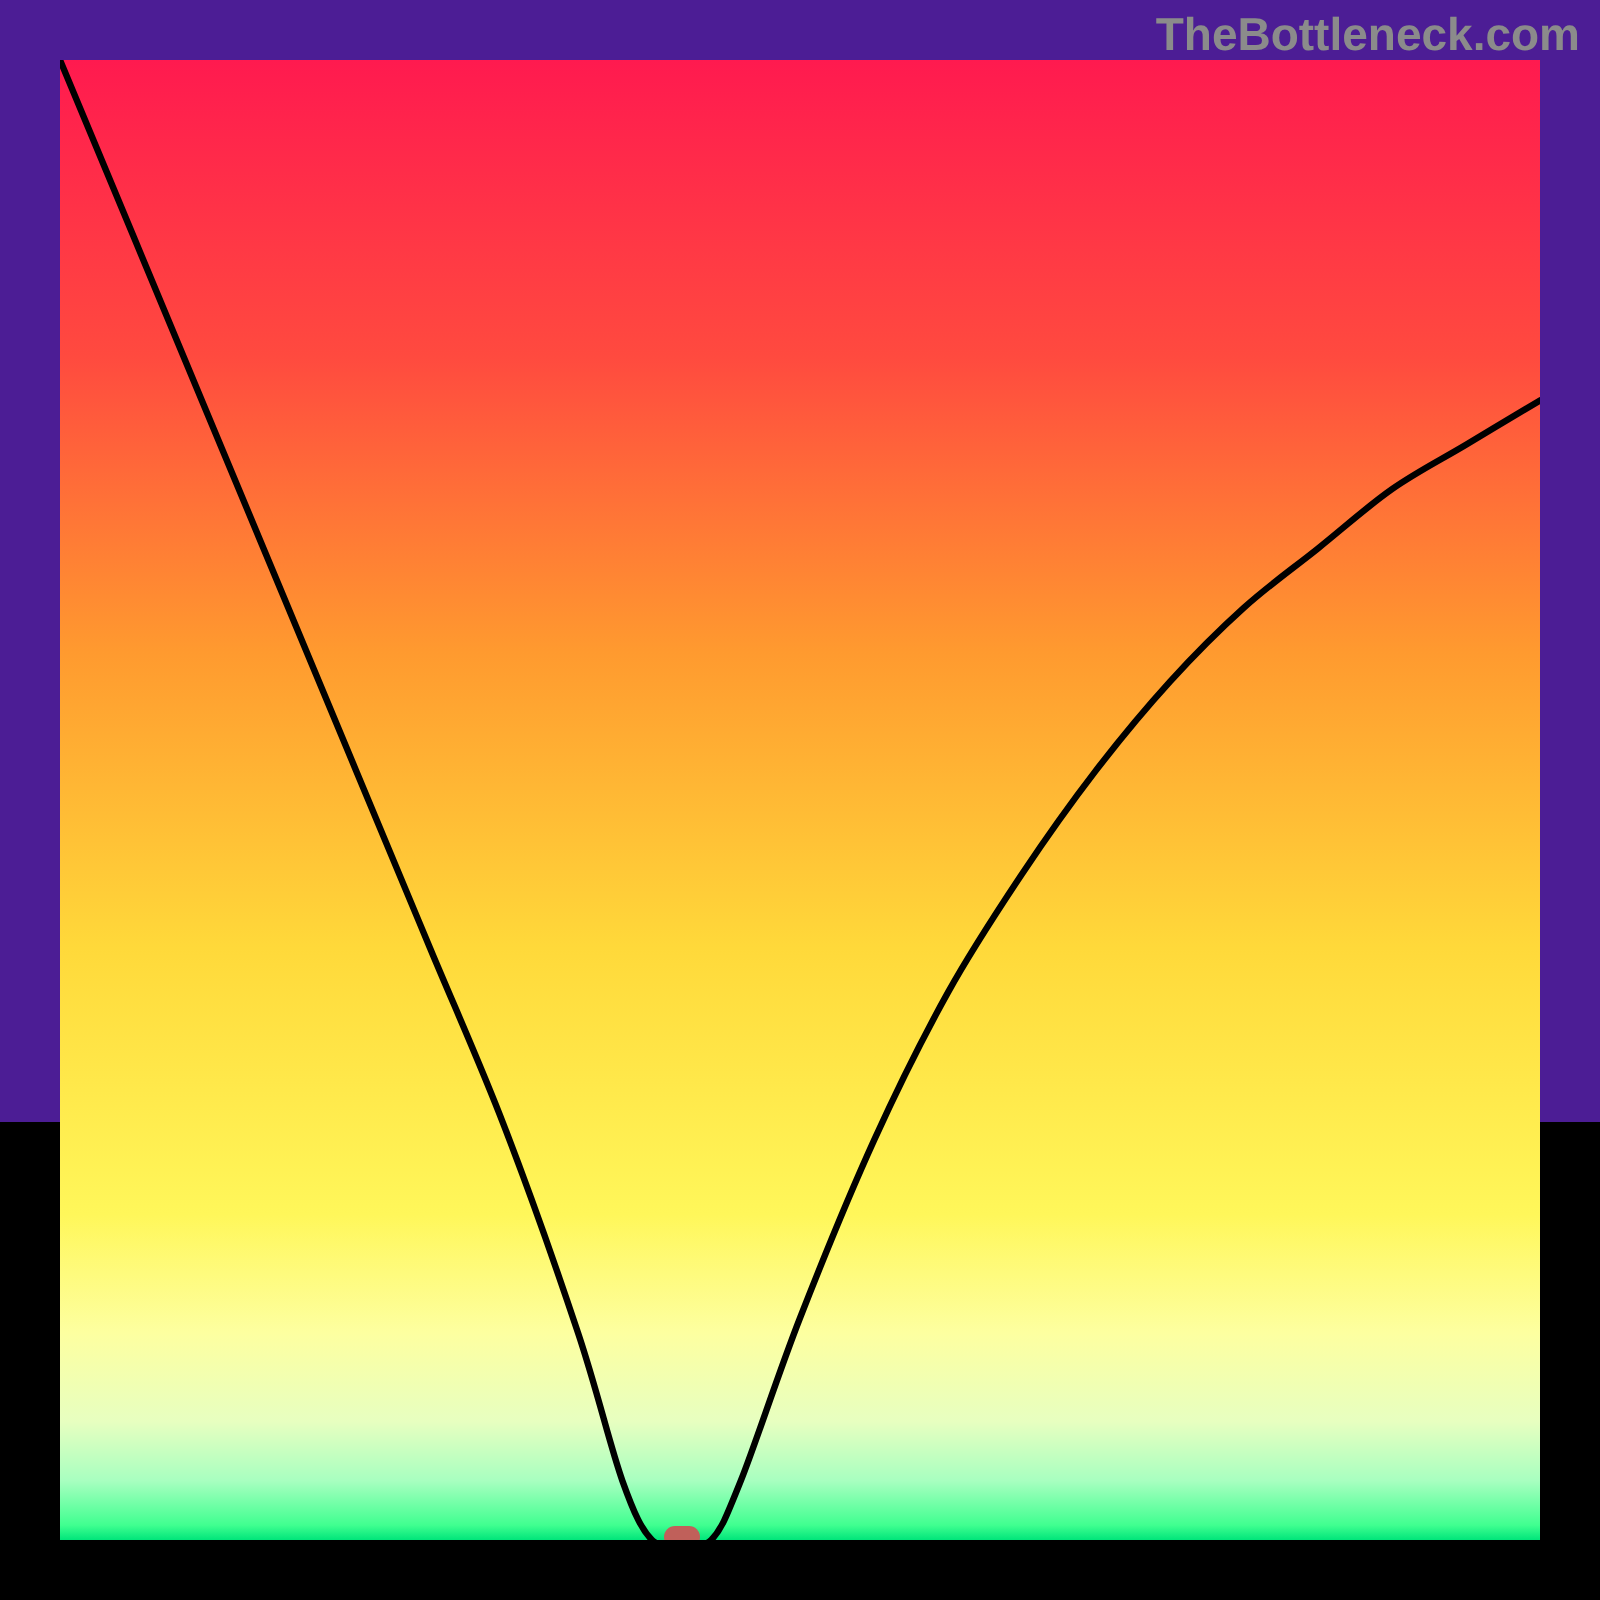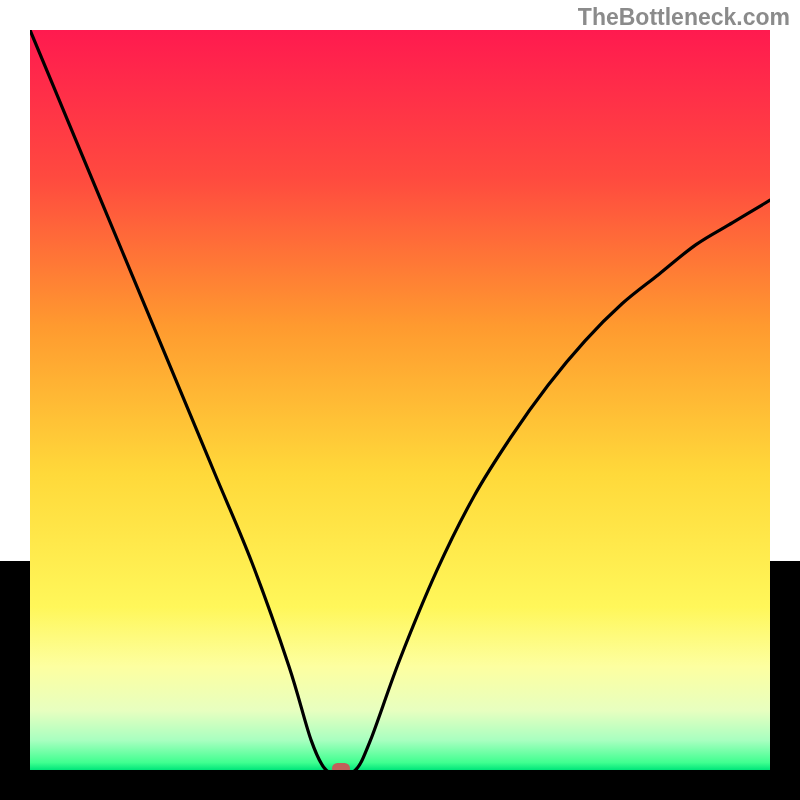--- a/index.html
+++ b/index.html
@@ -9,21 +9,21 @@
     height: 800px;
     background: #000;
     overflow: hidden;
   }
   .frame {
     position: absolute;
     left: 0;
     top: 0;
     width: 800px;
     height: 561px;
-    background: #ffffff;
+    background: #4c1d95;
   }
   .plot {
     position: absolute;
     left: 30px;
     top: 30px;
     width: 740px;
     height: 740px;
     overflow: hidden;
   }
   .gradient {

